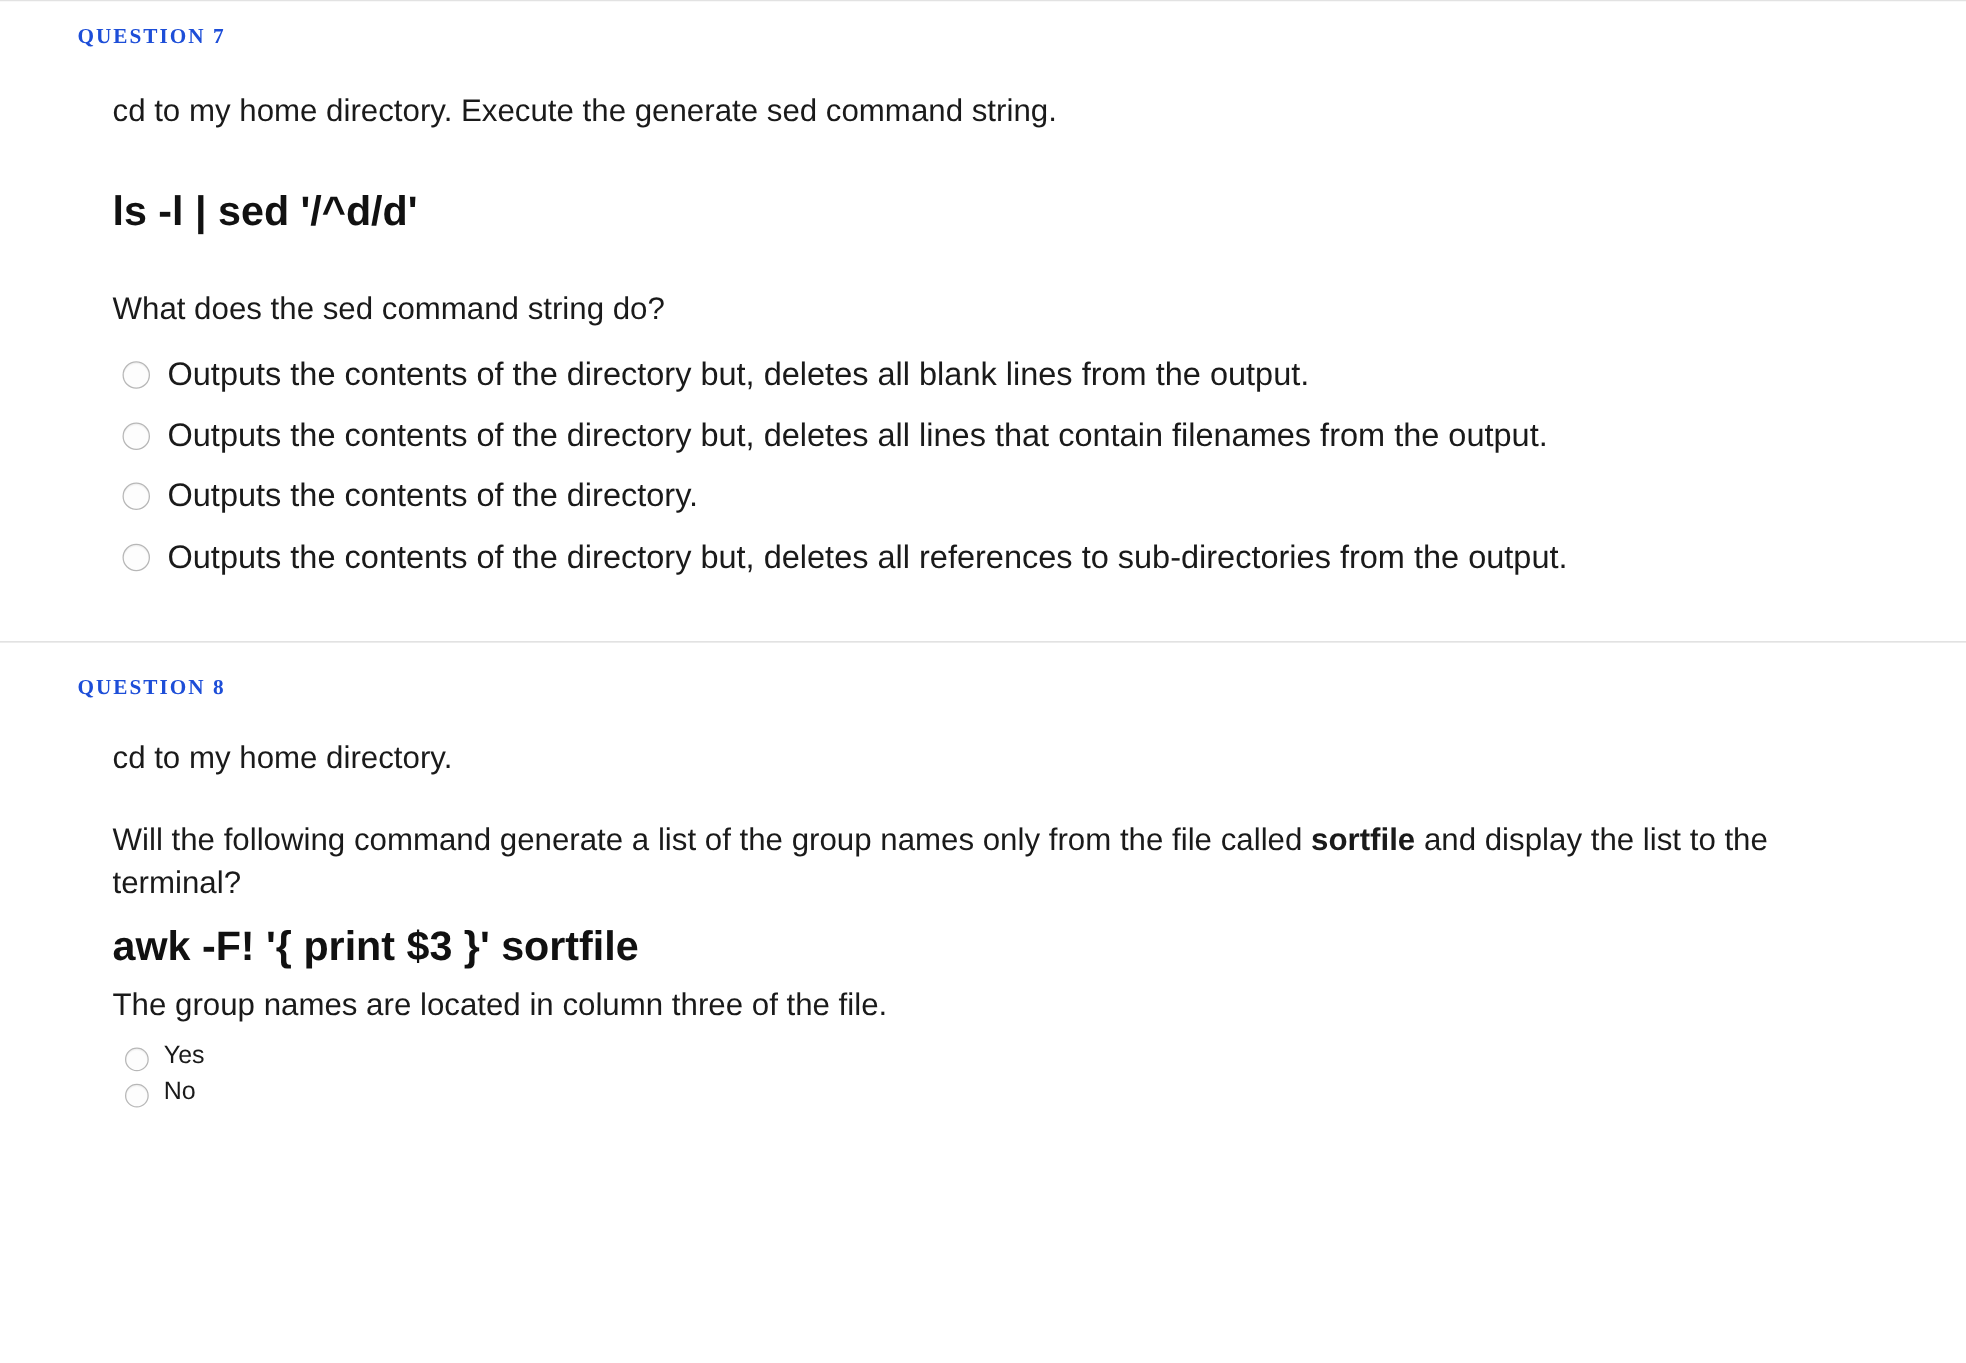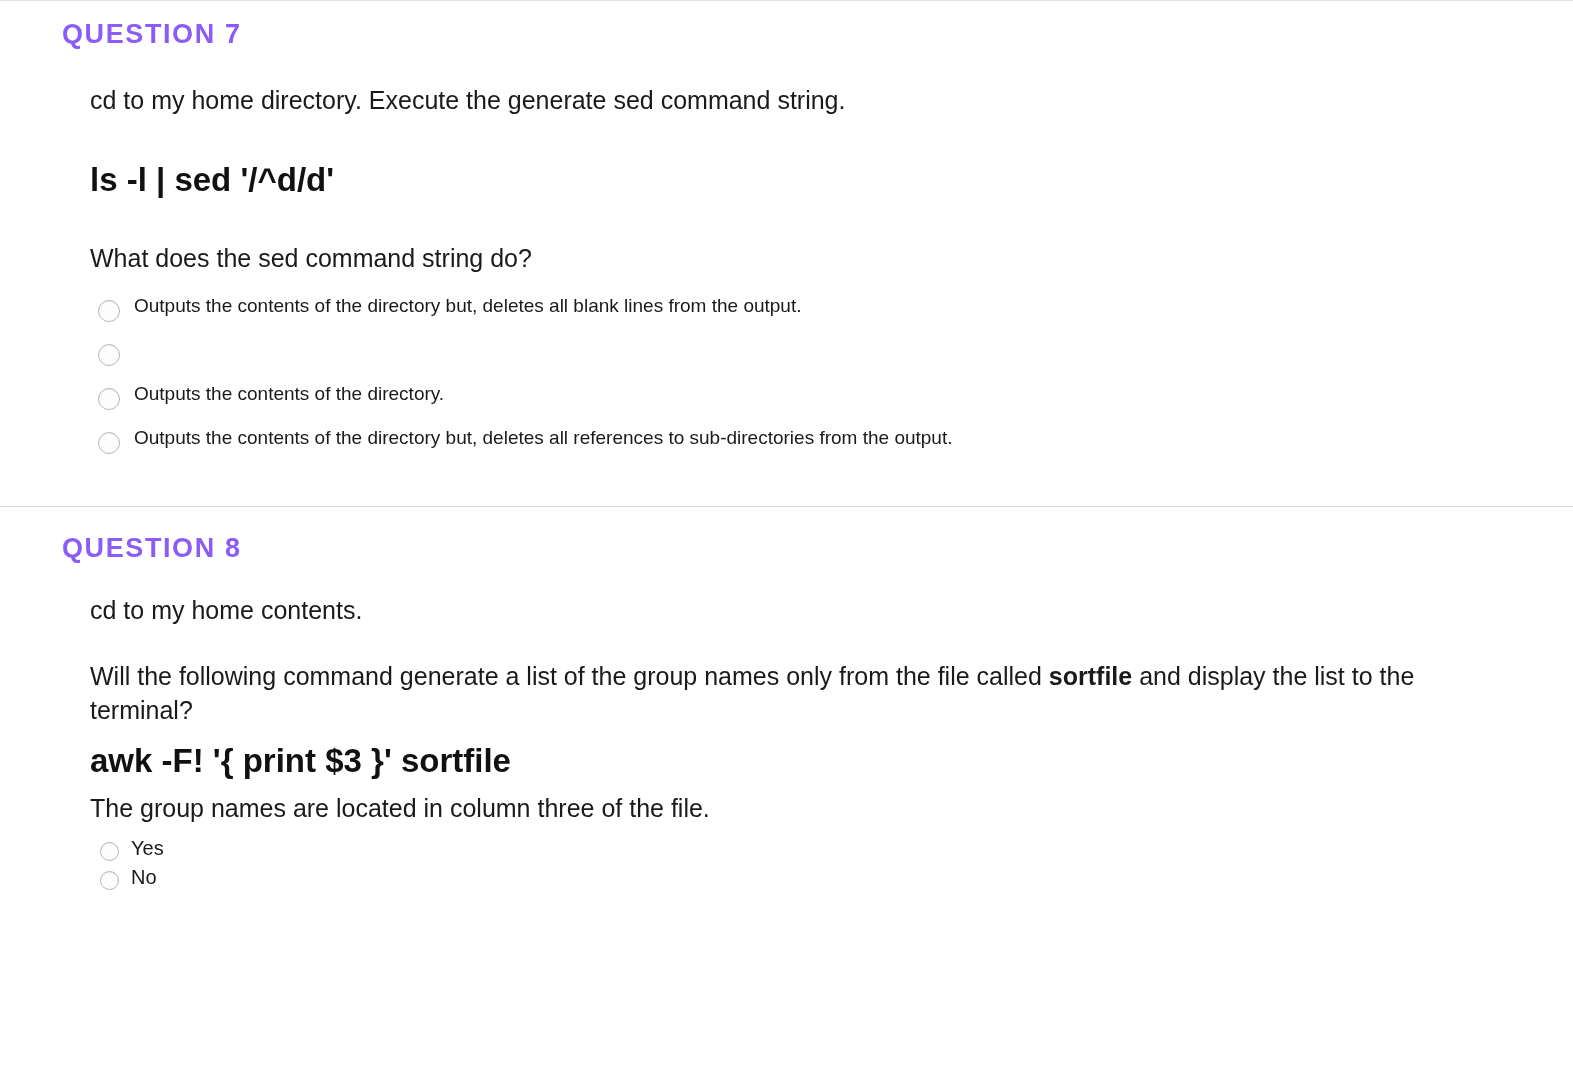--- a/index.html
+++ b/index.html
@@ -25,26 +25,27 @@
   .q7 {
     padding-top: 14px;
     padding-bottom: 36px;
     border-bottom: 1px solid #d9d9d9;
   }
   .q8 {
     padding-top: 22px;
     padding-bottom: 30px;
   }
   .q-header {
-    font-size: 27px;
+    font-size: 17px;
     font-weight: bold;
     letter-spacing: 1.6px;
-    color: #8b5cf6;
+    color: #1d4ed8;
     margin: 0 0 0 22px;
     padding-top: 4px;
+    font-family: Liberation Serif, serif;
   }
   .q-header .q-num {
     letter-spacing: 0.5px;
   }
   .q-body {
     margin-left: 50px;
     margin-top: 34px;
   }
   .q-body p {
     margin: 0;
@@ -80,21 +81,21 @@
     min-width: 22px;
     border-radius: 50%;
     border: 1px solid #b7b7b7;
     background: #fdfdfd;
     margin-top: 6px;
     margin-right: 14px;
     margin-left: 8px;
     box-shadow: inset 0 1px 1px rgba(0,0,0,0.06);
   }
   .option-label {
-    font-size: 19px;
+    font-size: 26px;
     line-height: 1.25;
     color: #1a1a1a;
   }
 
   
   .q8 .q-body {
     margin-top: 30px;
   }
   .q8-para {
     font-size: 25px;
@@ -146,41 +147,42 @@
       <div class="spacer-lg"></div>
       <p class="prompt-line">What does the sed command string do?</p>
 
       <div class="options">
         <div class="option-row">
           <span class="radio"></span>
           <span class="option-label">Outputs the contents of the directory but, deletes all blank lines from the output.</span>
         </div>
         <div class="option-row">
           <span class="radio"></span>
+          <span class="option-label">Outputs the contents of the directory but, deletes all lines that contain filenames from the output.</span>
         </div>
         <div class="option-row">
           <span class="radio"></span>
           <span class="option-label">Outputs the contents of the directory.</span>
         </div>
         <div class="option-row">
           <span class="radio"></span>
           <span class="option-label">Outputs the contents of the directory but, deletes all references to sub-directories from the output.</span>
         </div>
       </div>
     </div>
   </div>
 
   <div class="question-block q8">
     <div class="q-header">
       <span>QUESTION</span>
       <span class="q-num">8</span>
     </div>
 
     <div class="q-body">
-      <p class="prompt-line">cd to my home contents.</p>
+      <p class="prompt-line">cd to my home directory.</p>
       <div class="spacer-md"></div>
       <p class="q8-para"><span>Will the following command generate a list of the group names only from the file called </span><b>sortfile</b><span> and display the list to the terminal?</span></p>
       <div class="spacer-sm"></div>
       <p class="cmd-line">awk -F! '{ print $3 }' sortfile</p>
       <div class="spacer-xs"></div>
       <p class="prompt-line">The group names are located in column three of the file.</p>
 
       <div class="options">
         <div class="option-row">
           <span class="radio"></span>

